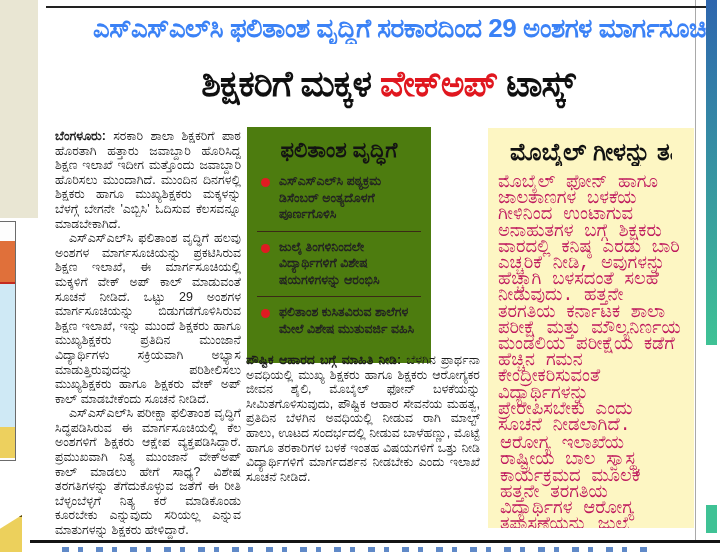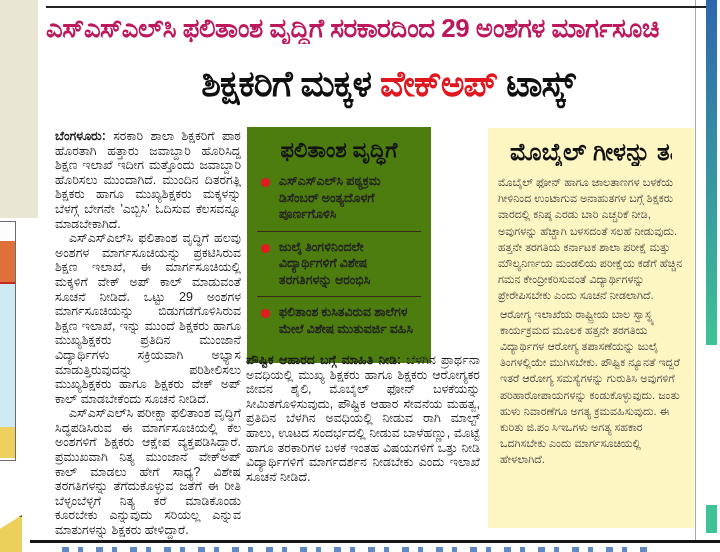--- a/index.html
+++ b/index.html
@@ -16,44 +16,44 @@
   .sliver-yellow{position:absolute;left:0;top:205px;width:100%;height:31px;background:#edd05e;}
   .corner-wedge{position:absolute;left:0;top:515px;width:22px;height:37px;background:#ecd05c;clip-path:polygon(0 35%,100% 0,100% 100%,0 100%);border-top:2px solid #5a4a16;}
   .right-divider{position:absolute;left:695px;top:0;width:1px;height:540px;background:#a9a9a9;}
   .grad-bar{position:absolute;left:706px;top:0;width:11px;height:345px;background:linear-gradient(#2e66ae,#3fc295);}
   .green-chip{position:absolute;left:706px;top:505px;width:11px;height:28px;background:#3fc295;}
   .top-rule{position:absolute;left:46px;top:6px;width:660px;height:2px;background:#222;}
   .bottom-rule{position:absolute;left:30px;top:540px;width:690px;height:3px;background:#141414;}
   .cutoff-row{position:absolute;left:62px;top:547px;width:590px;height:5px;
     background:repeating-linear-gradient(90deg,#2b62b5 0 7px,transparent 7px 16px,#2b62b5 16px 21px,transparent 21px 34px);opacity:.75;}
   
-  .kicker{position:absolute;left:46px;top:13px;width:660px;text-align:left;
-    font-size:26px;font-weight:700;color:#be185d;letter-spacing:-.5px;white-space:nowrap;overflow:hidden;}
+  .kicker{position:absolute;left:46px;top:13px;width:660px;text-align:right;
+    font-size:26px;font-weight:700;color:#3b82f6;letter-spacing:-.5px;white-space:nowrap;overflow:hidden;}
   .headline{position:absolute;left:58px;top:48px;width:660px;text-align:center;
     font-size:36px;font-weight:800;color:#101010;letter-spacing:-1px;white-space:nowrap;overflow:hidden;line-height:72px;}
   .headline .red{color:#e0171f;}
   
   .col{position:absolute;text-align:justify;overflow:hidden;}
   .body-text{font-size:12.5px;line-height:14.6px;color:#1c1c1c;}
   .lead-bold{font-weight:700;}
   .indent{text-indent:14px;}
   .col p{margin:0;}
   #col-left{left:55px;top:129px;width:186px;height:412px;}
   
   #infobox{position:absolute;left:247px;top:127px;width:184px;height:236px;background:#4d7c0f;overflow:hidden;}
   .infobox-title{margin:10px 8px 4px;text-align:center;font-size:21px;line-height:25px;font-weight:700;color:#131313;}
-  .infobox-list{list-style:none;margin:2px 10px 0 10px;padding:0;font-family:Liberation Serif, serif;}
+  .infobox-list{list-style:none;margin:2px 10px 0 10px;padding:0;}
   .infobox-list li{position:relative;padding:7px 2px 8px 22px;font-size:12.5px;line-height:16.5px;font-weight:700;color:#222;text-align:left;}
   .infobox-list li + li{border-top:1.5px solid #3a2a16;}
   .infobox-list li .dot{position:absolute;left:4px;top:12px;width:9px;height:9px;border-radius:50%;background:#e01b22;}
   #col-mid-para{left:246px;top:353px;width:234px;height:168px;}
   
   #right-box{position:absolute;left:488px;top:128px;width:206px;height:400px;background:#fdf6c3;overflow:hidden;padding:6px 10px;box-sizing:border-box;text-align:left;}
   .right-title{font-size:24px;font-weight:800;color:#111;margin:4px 12px 8px;line-height:28px;white-space:nowrap;overflow:hidden;}
-  .right-text{font-size:11px;line-height:16.2px;color:#404040;font-weight:500;text-align:left;}
+  .right-text{font-size:18px;line-height:16.2px;color:#be185d;font-weight:500;text-align:left;font-family:Liberation Mono, monospace;}
   .right-text + .right-text{margin-top:2px;}
 </style>
 </head>
 <body>
 
 <div class="left-strip-top"></div>
 <div class="cartoon-sliver">
   <div class="sliver-orange"></div>
   <div class="sliver-blue"></div>
   <div class="sliver-yellow"></div>
@@ -65,32 +65,32 @@
 <div class="top-rule"></div>
 <div class="bottom-rule"></div>
 <div class="cutoff-row"></div>
 
 <div class="kicker">ಎಸ್‌ಎಸ್‌ಎಲ್‌ಸಿ ಫಲಿತಾಂಶ ವೃದ್ಧಿಗೆ ಸರಕಾರದಿಂದ 29 ಅಂಶಗಳ ಮಾರ್ಗಸೂಚಿ</div>
 <h1 class="headline" style="margin:0;">
   <span>ಶಿಕ್ಷಕರಿಗೆ ಮಕ್ಕಳ </span><span class="red">ವೇಕ್‌ಅಪ್</span><span> ಟಾಸ್ಕ್</span>
 </h1>
 
 <div id="col-left" class="col body-text">
-  <p><span class="lead-bold">ಬೆಂಗಳೂರು:</span><span> ಸರಕಾರಿ ಶಾಲಾ ಶಿಕ್ಷಕರಿಗೆ ಪಾಠ ಹೊರತಾಗಿ ಹತ್ತಾರು ಜವಾಬ್ದಾರಿ ಹೊರಿಸಿದ್ದ ಶಿಕ್ಷಣ ಇಲಾಖೆ ಇದೀಗ ಮತ್ತೊಂದು ಜವಾಬ್ದಾರಿ ಹೊರಿಸಲು ಮುಂದಾಗಿದೆ. ಮುಂದಿನ ದಿತರಗತ್ಲಿ ಶಿಕ್ಷಕರು ಹಾಗೂ ಮುಖ್ಯಶಿಕ್ಷಕರು ಮಕ್ಕಳನ್ನು ಬೆಳಗ್ಗೆ ಬೇಗನೇ 'ಎಬ್ಬಿಸಿ' ಓದಿಸುವ ಕೆಲಸವನ್ನೂ ಮಾಡಬೇಕಾಗಿದೆ.</span></p>
+  <p><span class="lead-bold">ಬೆಂಗಳೂರು:</span><span> ಸರಕಾರಿ ಶಾಲಾ ಶಿಕ್ಷಕರಿಗೆ ಪಾಠ ಹೊರತಾಗಿ ಹತ್ತಾರು ಜವಾಬ್ದಾರಿ ಹೊರಿಸಿದ್ದ ಶಿಕ್ಷಣ ಇಲಾಖೆ ಇದೀಗ ಮತ್ತೊಂದು ಜವಾಬ್ದಾರಿ ಹೊರಿಸಲು ಮುಂದಾಗಿದೆ. ಮುಂದಿನ ದಿನಗಳಲ್ಲಿ ಶಿಕ್ಷಕರು ಹಾಗೂ ಮುಖ್ಯಶಿಕ್ಷಕರು ಮಕ್ಕಳನ್ನು ಬೆಳಗ್ಗೆ ಬೇಗನೇ 'ಎಬ್ಬಿಸಿ' ಓದಿಸುವ ಕೆಲಸವನ್ನೂ ಮಾಡಬೇಕಾಗಿದೆ.</span></p>
   <p class="indent">ಎಸ್‌ಎಸ್‌ಎಲ್‌ಸಿ ಫಲಿತಾಂಶ ವೃದ್ಧಿಗೆ ಹಲವು ಅಂಶಗಳ ಮಾರ್ಗಸೂಚಿಯನ್ನು ಪ್ರಕಟಿಸಿರುವ ಶಿಕ್ಷಣ ಇಲಾಖೆ, ಈ ಮಾರ್ಗಸೂಚಿಯಲ್ಲಿ ಮಕ್ಕಳಿಗೆ ವೇಕ್ ಅಪ್ ಕಾಲ್ ಮಾಡುವಂತೆ ಸೂಚನೆ ನೀಡಿದೆ. ಒಟ್ಟು 29 ಅಂಶಗಳ ಮಾರ್ಗಸೂಚಿಯನ್ನು ಬಿಡುಗಡೆಗೊಳಿಸಿರುವ ಶಿಕ್ಷಣ ಇಲಾಖೆ, ಇನ್ನು ಮುಂದೆ ಶಿಕ್ಷಕರು ಹಾಗೂ ಮುಖ್ಯಶಿಕ್ಷಕರು ಪ್ರತಿದಿನ ಮುಂಜಾನೆ ವಿದ್ಯಾರ್ಥಿಗಳು ಸಕ್ರಿಯವಾಗಿ ಅಭ್ಯಾಸ ಮಾಡುತ್ತಿರುವುದನ್ನು ಪರಿಶೀಲಿಸಲು ಮುಖ್ಯಶಿಕ್ಷಕರು ಹಾಗೂ ಶಿಕ್ಷಕರು ವೇಕ್ ಅಪ್ ಕಾಲ್ ಮಾಡಬೇಕೆಂದು ಸೂಚನೆ ನೀಡಿದೆ.</p>
   <p class="indent">ಎಸ್‌ಎಸ್‌ಎಲ್‌ಸಿ ಪರೀಕ್ಷಾ ಫಲಿತಾಂಶ ವೃದ್ಧಿಗೆ ಸಿದ್ಧಪಡಿಸಿರುವ ಈ ಮಾರ್ಗಸೂಚಿಯಲ್ಲಿ ಕೆಲ ಅಂಶಗಳಿಗೆ ಶಿಕ್ಷಕರು ಆಕ್ಷೇಪ ವ್ಯಕ್ತಪಡಿಸಿದ್ದಾರೆ. ಪ್ರಮುಖವಾಗಿ ನಿತ್ಯ ಮುಂಜಾನೆ ವೇಕ್‌ಅಪ್ ಕಾಲ್ ಮಾಡಲು ಹೇಗೆ ಸಾಧ್ಯ? ವಿಶೇಷ ತರಗತಿಗಳನ್ನು ತೆಗೆದುಕೊಳ್ಳುವ ಜತೆಗೆ ಈ ರೀತಿ ಬೆಳ್ಳಂಬೆಳ್ಳಗೆ ನಿತ್ಯ ಕರೆ ಮಾಡಿಕೊಂಡು ಕೂರಬೇಕು ಎನ್ನುವುದು ಸರಿಯಲ್ಲ ಎನ್ನುವ ಮಾತುಗಳನ್ನು ಶಿಕ್ಷಕರು ಹೇಳಿದ್ದಾರೆ.</p>
 </div>
 
 <div id="infobox">
   <div class="infobox-title">
     <div>ಫಲಿತಾಂಶ ವೃದ್ಧಿಗೆ</div>
   </div>
   <ul class="infobox-list">
     <li><span class="dot"></span><span>ಎಸ್‌ಎಸ್‌ಎಲ್‌ಸಿ ಪಠ್ಯಕ್ರಮ ಡಿಸೆಂಬರ್ ಅಂತ್ಯದೊಳಗೆ ಪೂರ್ಣಗೊಳಿಸಿ</span></li>
-    <li><span class="dot"></span><span>ಜುಲೈ ತಿಂಗಳಿನಿಂದಲೇ ವಿದ್ಯಾರ್ಥಿಗಳಿಗೆ ವಿಶೇಷ ತರಗತಿಗಳನ್ನು ಆರಂಭಿಸಿ</span></li>
+    <li><span class="dot"></span><span>ಜುಲೈ ತಿಂಗಳಿನಿಂದಲೇ ವಿದ್ಯಾರ್ಥಿಗಳಿಗೆ ವಿಶೇಷ ಷಯಗಳಿಗಳನ್ನು ಆರಂಭಿಸಿ</span></li>
     <li><span class="dot"></span><span>ಫಲಿತಾಂಶ ಕುಸಿತವಿರುವ ಶಾಲೆಗಳ ಮೇಲೆ ವಿಶೇಷ ಮುತುವರ್ಜಿ ವಹಿಸಿ</span></li>
   </ul>
 </div>
 
 <div id="col-mid-para" class="col body-text">
   <p><span class="lead-bold">ಪೌಷ್ಟಿಕ ಆಹಾರದ ಬಗ್ಗೆ ಮಾಹಿತಿ ನೀಡಿ:</span><span> ಬೆಳಗಿನ ಪ್ರಾರ್ಥನಾ ಅವಧಿಯಲ್ಲಿ ಮುಖ್ಯ ಶಿಕ್ಷಕರು ಹಾಗೂ ಶಿಕ್ಷಕರು ಆರೋಗ್ಯಕರ ಜೀವನ ಶೈಲಿ, ಮೊಬೈಲ್ ಫೋನ್ ಬಳಕೆಯನ್ನು ಸೀಮಿತಗೊಳಿಸುವುದು, ಪೌಷ್ಟಿಕ ಆಹಾರ ಸೇವನೆಯ ಮಹತ್ವ, ಪ್ರತಿದಿನ ಬೆಳಗಿನ ಅವಧಿಯಲ್ಲಿ ನೀಡುವ ರಾಗಿ ಮಾಲ್ಟ್ ಹಾಲು, ಊಟದ ಸಂದರ್ಭದಲ್ಲಿ ನೀಡುವ ಬಾಳೆಹಣ್ಣು, ಮೊಟ್ಟೆ ಹಾಗೂ ತರಕಾರಿಗಳ ಬಳಕೆ ಇಂತಹ ವಿಷಯಗಳಿಗೆ ಒತ್ತು ನೀಡಿ ವಿದ್ಯಾರ್ಥಿಗಳಿಗೆ ಮಾರ್ಗದರ್ಶನ ನೀಡಬೇಕು ಎಂದು ಇಲಾಖೆ ಸೂಚನೆ ನೀಡಿದೆ.</span></p>
 </div>
 
 <div id="right-box">
   <div class="right-title">ಮೊಬೈಲ್ ಗೀಳನ್ನು ತಪ್ಪಿಸಿ</div>

